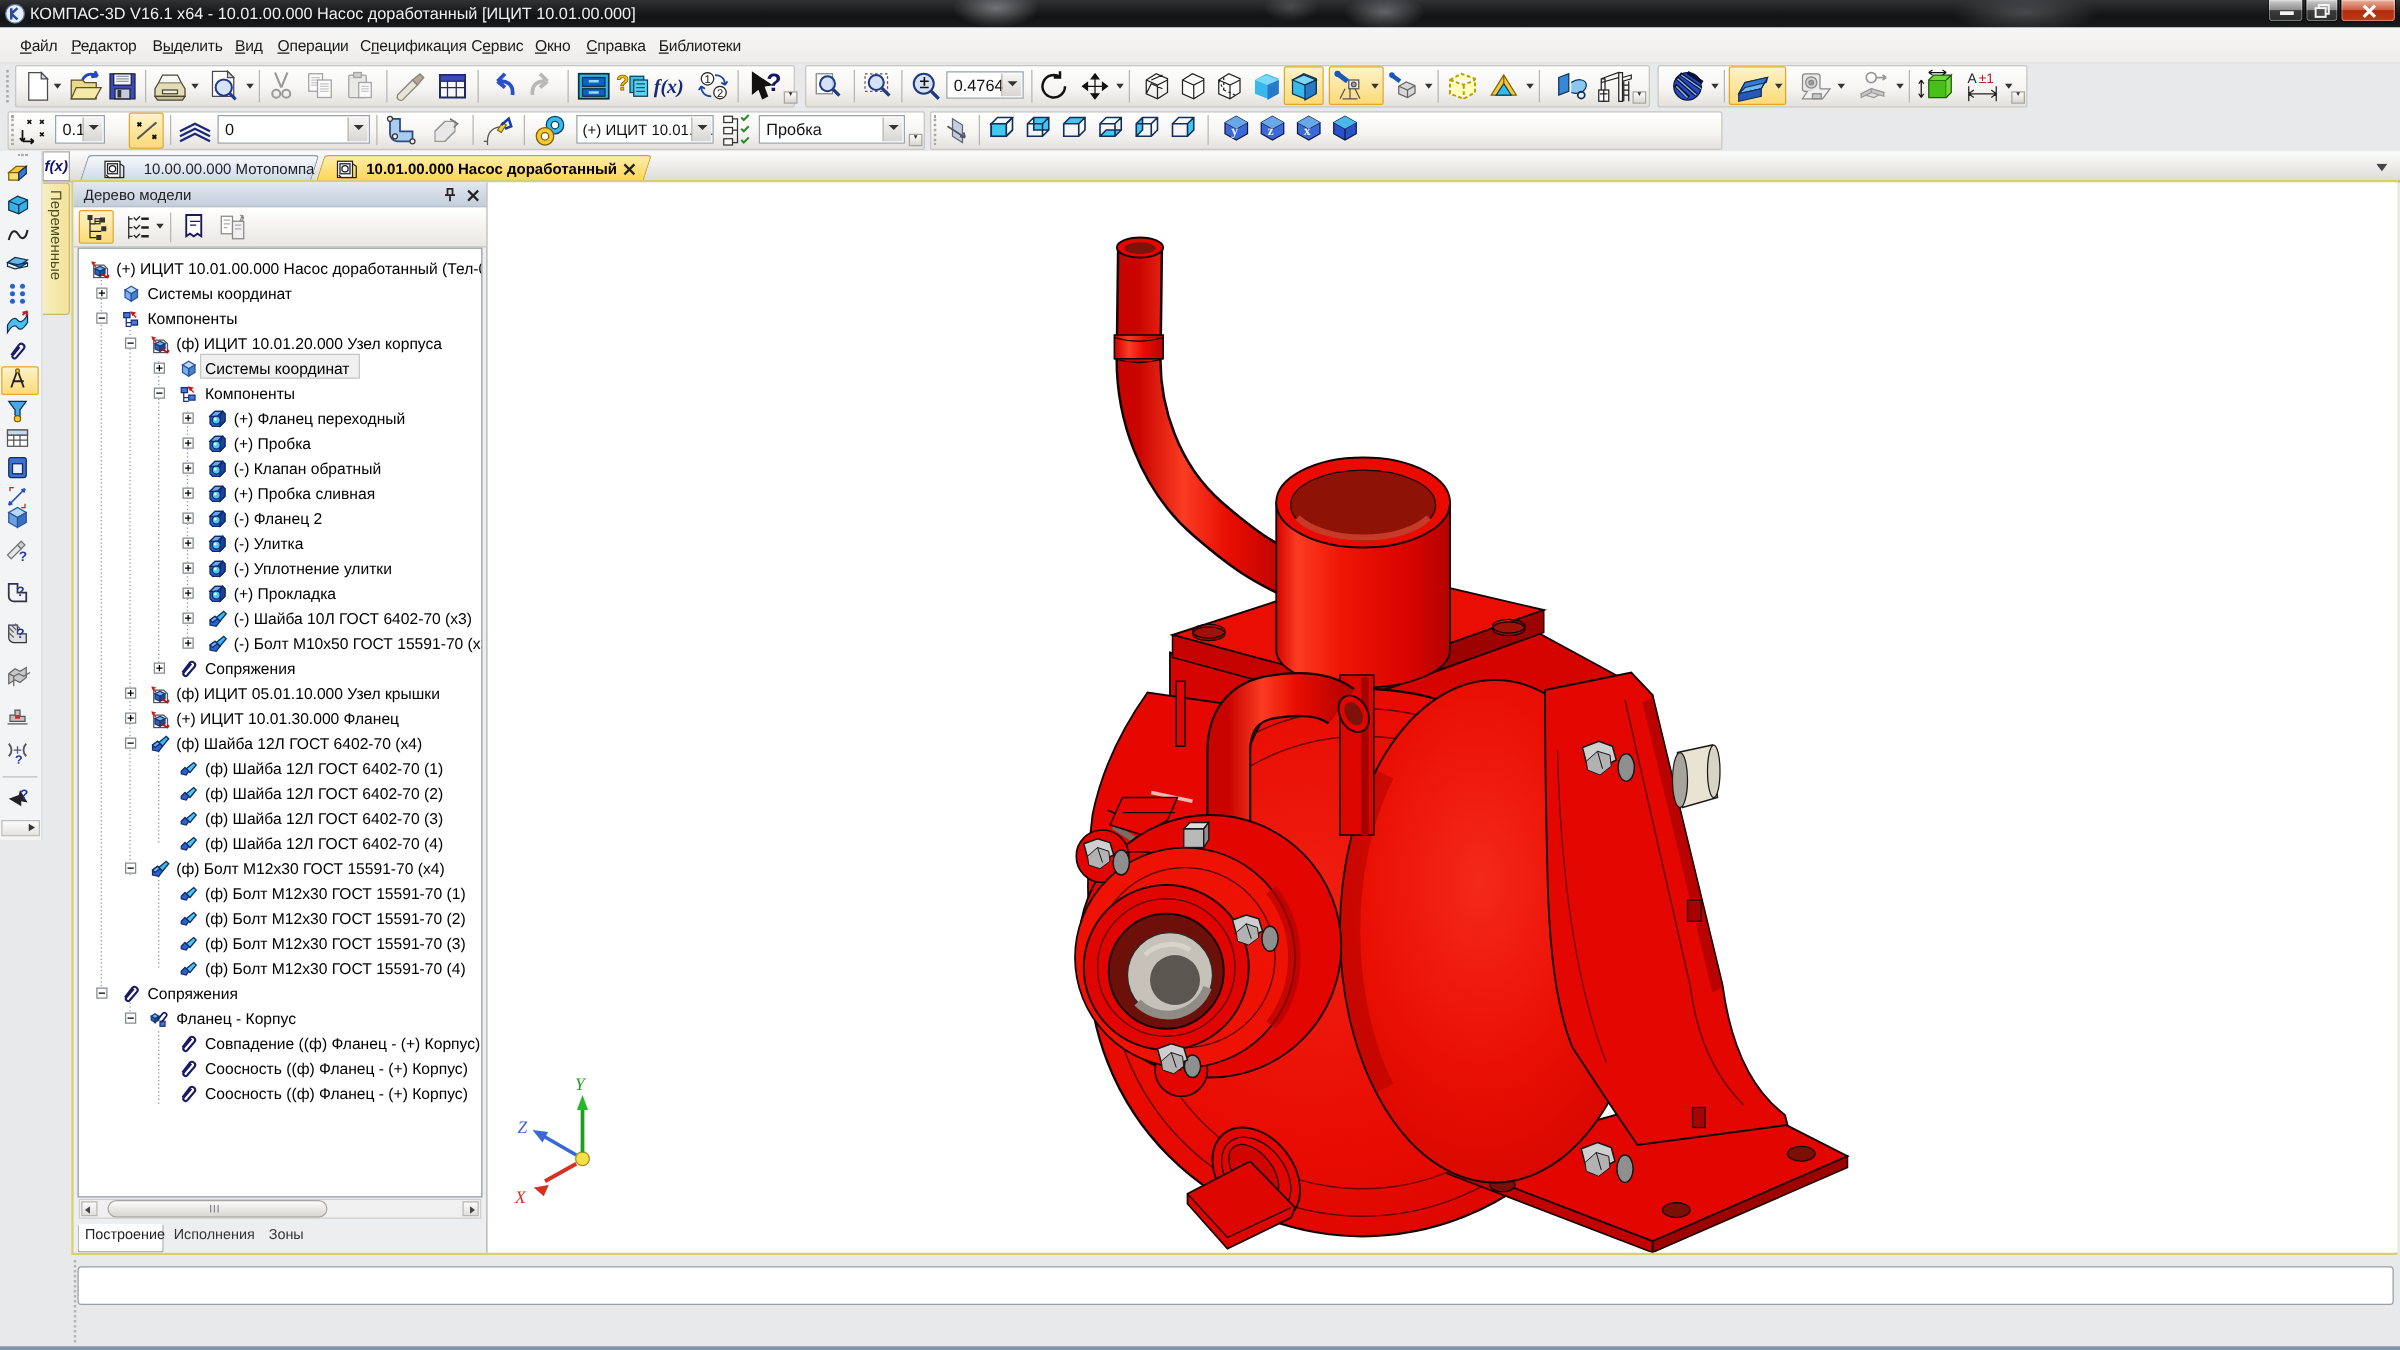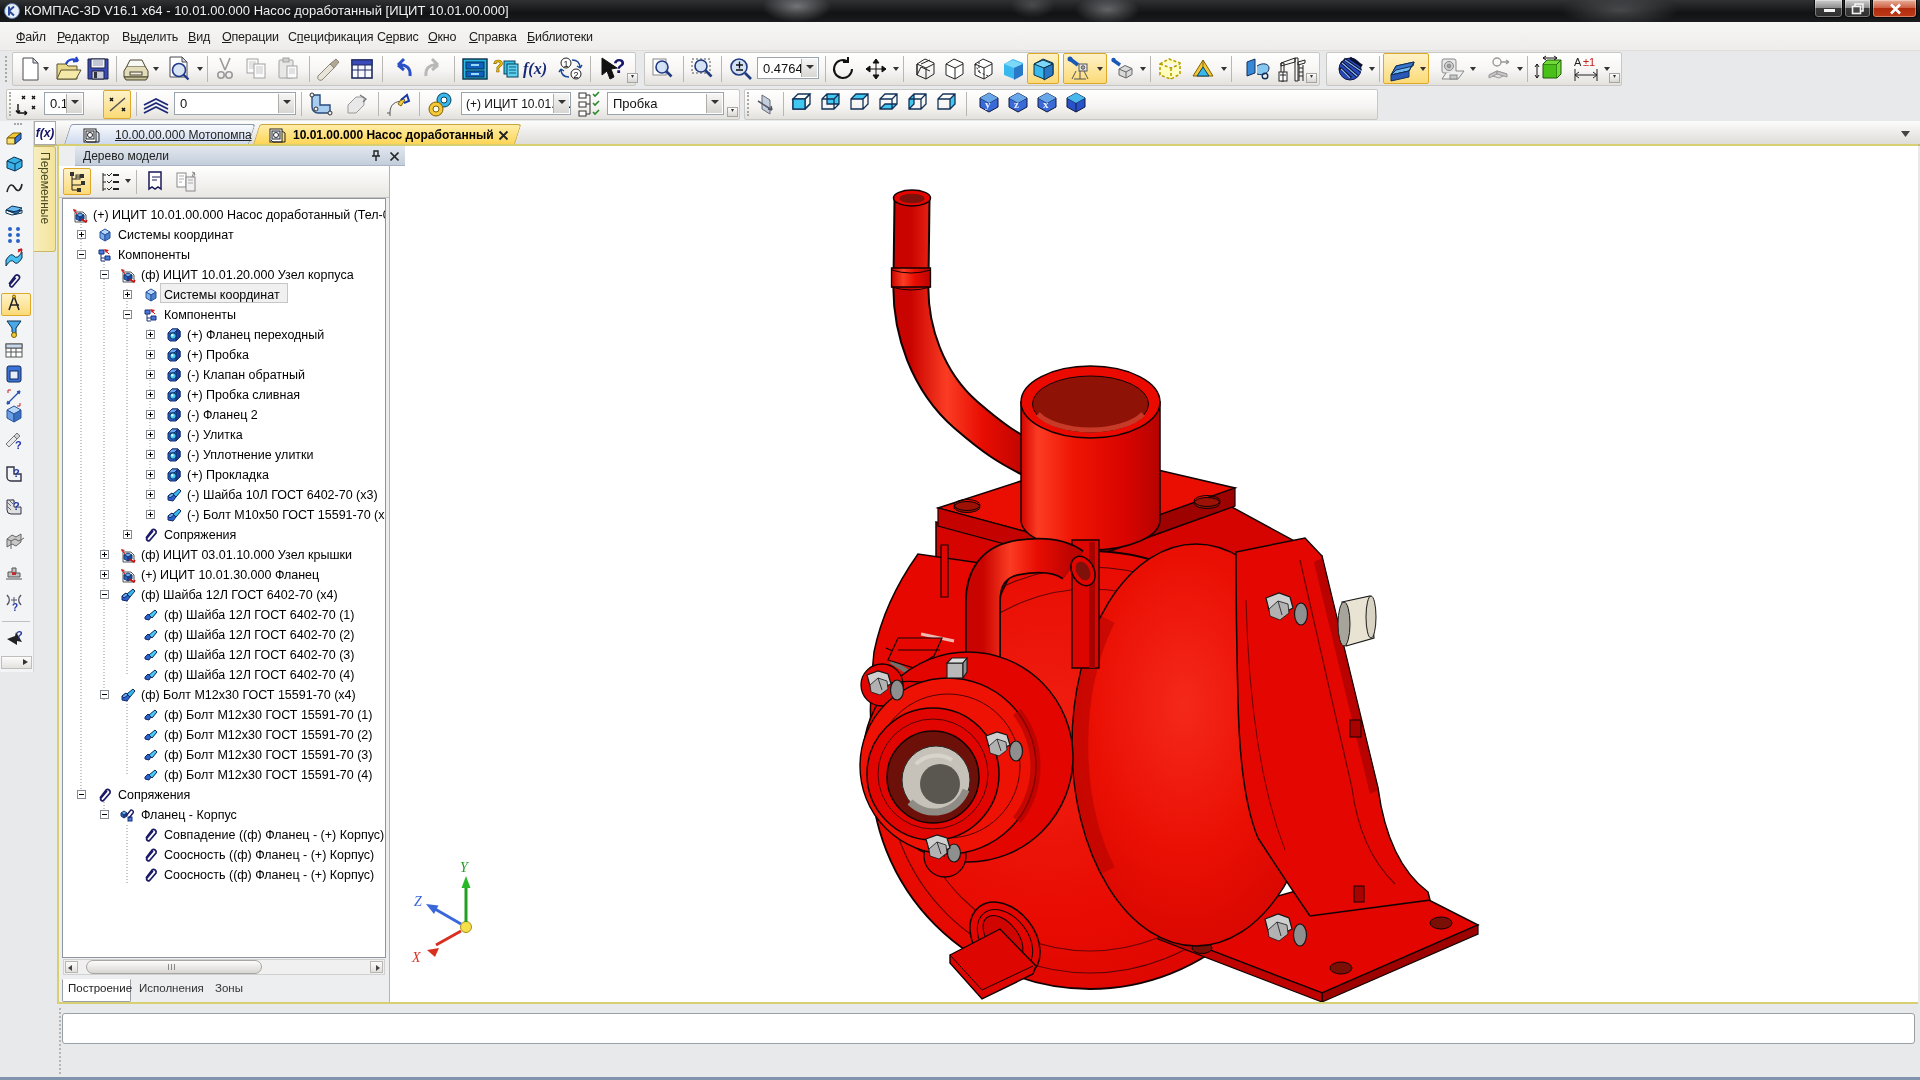--- a/index.html
+++ b/index.html
@@ -65,21 +65,21 @@
   border:1px solid #cbb764; border-left:none; border-radius:0 3px 3px 0; }
 #varstab span { position:absolute; left:4px; top:5px; writing-mode:vertical-rl; font-size:12px; color:#4a4a20; }
 #fxbtn { left:34px; top:121px; width:22px; height:24px; background:#fff; border:1px solid #aaa;
   font-size:12px; font-style:italic; text-align:center; line-height:22px; color:#14146a; font-weight:bold; }
 
 
 #workframe { left:57px; top:144px; width:1861px; height:860px; border:2px solid #d8ce72; background:#fff; }
 #treepanel { left:59px; top:146px; width:331px; height:856px; background:#eceeef; border-right:1px solid #b5b3af; }
 #treehdr { left:0px; top:0px; width:330px; height:20px;
   background:linear-gradient(#e3e8ef,#c3cddb); border-bottom:1px solid #aab4c2;
-  font-size:12px; color:#222;margin-left:16px; }
+  font-size:12px; color:#222; }
 #treetb { left:0px; top:20px; width:330px; height:32px; background:linear-gradient(#ffffff,#e9e7e3); border-bottom:1px solid #c5c3bf; }
 #treebody { left:3px; top:52px; width:324px; height:760px; background:#fff; border:1px solid #8f959e; overflow:hidden; }
 #treescroll { left:4px; top:813px; width:322px; height:16px; background:#f0f0f0; border:1px solid #d0d0d0; }
 #treetabs { left:0px; top:833px; width:330px; height:23px; font-size:11.5px; color:#222; }
 
 
 .trow { position:absolute; height:20px; font-size:12.5px; color:#000; white-space:nowrap; }
 .exp { position:absolute; width:9px; height:9px; background:#fff; border:1px solid #848a93; top:5px; }
 .exp:before, .exp.m:before { content:""; position:absolute; left:1px; top:3px; width:5px; height:1px; background:#000; }
 .exp.p:after { content:""; position:absolute; left:3px; top:1px; width:1px; height:5px; background:#000; }
@@ -594,21 +594,21 @@
 
 <div class="abs" id="tabstrip">
   <div id="tab1" class="tab"></div>
   <div id="tab2" class="tab"></div>
   <svg class="abs" style="left:82px;top:6px" width="18" height="16" viewBox="0 0 18 16">
     <rect x="2" y="2" width="12" height="13" fill="#fff" stroke="#222"></rect>
     <rect x="4" y="4" width="8" height="8" fill="#e8f0ff" stroke="#222"></rect>
     <circle cx="8" cy="8" r="2.5" fill="#fff" stroke="#222"></circle>
     <path d="M14 4 l3 2 v9 h-12 l-2-2" fill="none" stroke="#222"></path>
   </svg>
-  <span class="abs" style="left:115px;top:7px;font-size:12px;color:#222;text-decoration:underline;">10.00.00.000 Мотопомпа</span>
+  <span class="abs" style="left:115px;top:7px;font-size:12px;color:#222;">10.00.00.000 Мотопомпа</span>
   <svg class="abs" style="left:268px;top:6px" width="18" height="16" viewBox="0 0 18 16">
     <rect x="2" y="2" width="12" height="13" fill="#fff" stroke="#222"></rect>
     <rect x="4" y="4" width="8" height="8" fill="#e8f0ff" stroke="#222"></rect>
     <circle cx="8" cy="8" r="2.5" fill="#fff" stroke="#222"></circle>
     <path d="M14 4 l3 2 v9 h-12 l-2-2" fill="none" stroke="#222"></path>
   </svg>
   <span class="abs" style="left:293px;top:7px;font-size:12px;color:#000;font-weight:bold;">10.01.00.000 Насос доработанный</span>
   <svg class="abs" style="left:498px;top:9px" width="11" height="11" viewBox="0 0 11 11">
     <path d="M1.5 1.5 L9.5 9.5 M9.5 1.5 L1.5 9.5" stroke="#222" stroke-width="1.8"></path>
   </svg>
@@ -954,21 +954,21 @@
         <svg class="ticon" style="left:79px" width="17" height="16">
           <use href="#i-clip"></use>
         </svg>
         <span class="tlabel" style="left:101px">Сопряжения</span>
       </div>
 <div class="trow" style="left:0;top:346px;width:324px">
         <span class="exp p" style="left:37px"></span>
         <svg class="ticon" style="left:56px" width="17" height="16">
           <use href="#i-asm"></use>
         </svg>
-        <span class="tlabel" style="left:78px">(ф) ИЦИТ 03.01.10.000 Узел крышки</span>
+        <span class="tlabel" style="left:78px">(ф) ИЦИТ 05.01.10.000 Узел крышки</span>
       </div>
 <div class="trow" style="left:0;top:366px;width:324px">
         <span class="exp p" style="left:37px"></span>
         <svg class="ticon" style="left:56px" width="17" height="16">
           <use href="#i-asm"></use>
         </svg>
         <span class="tlabel" style="left:78px">(+) ИЦИТ 10.01.30.000 Фланец</span>
       </div>
 <div class="trow" style="left:0;top:386px;width:324px">
         <span class="exp m" style="left:37px"></span>

